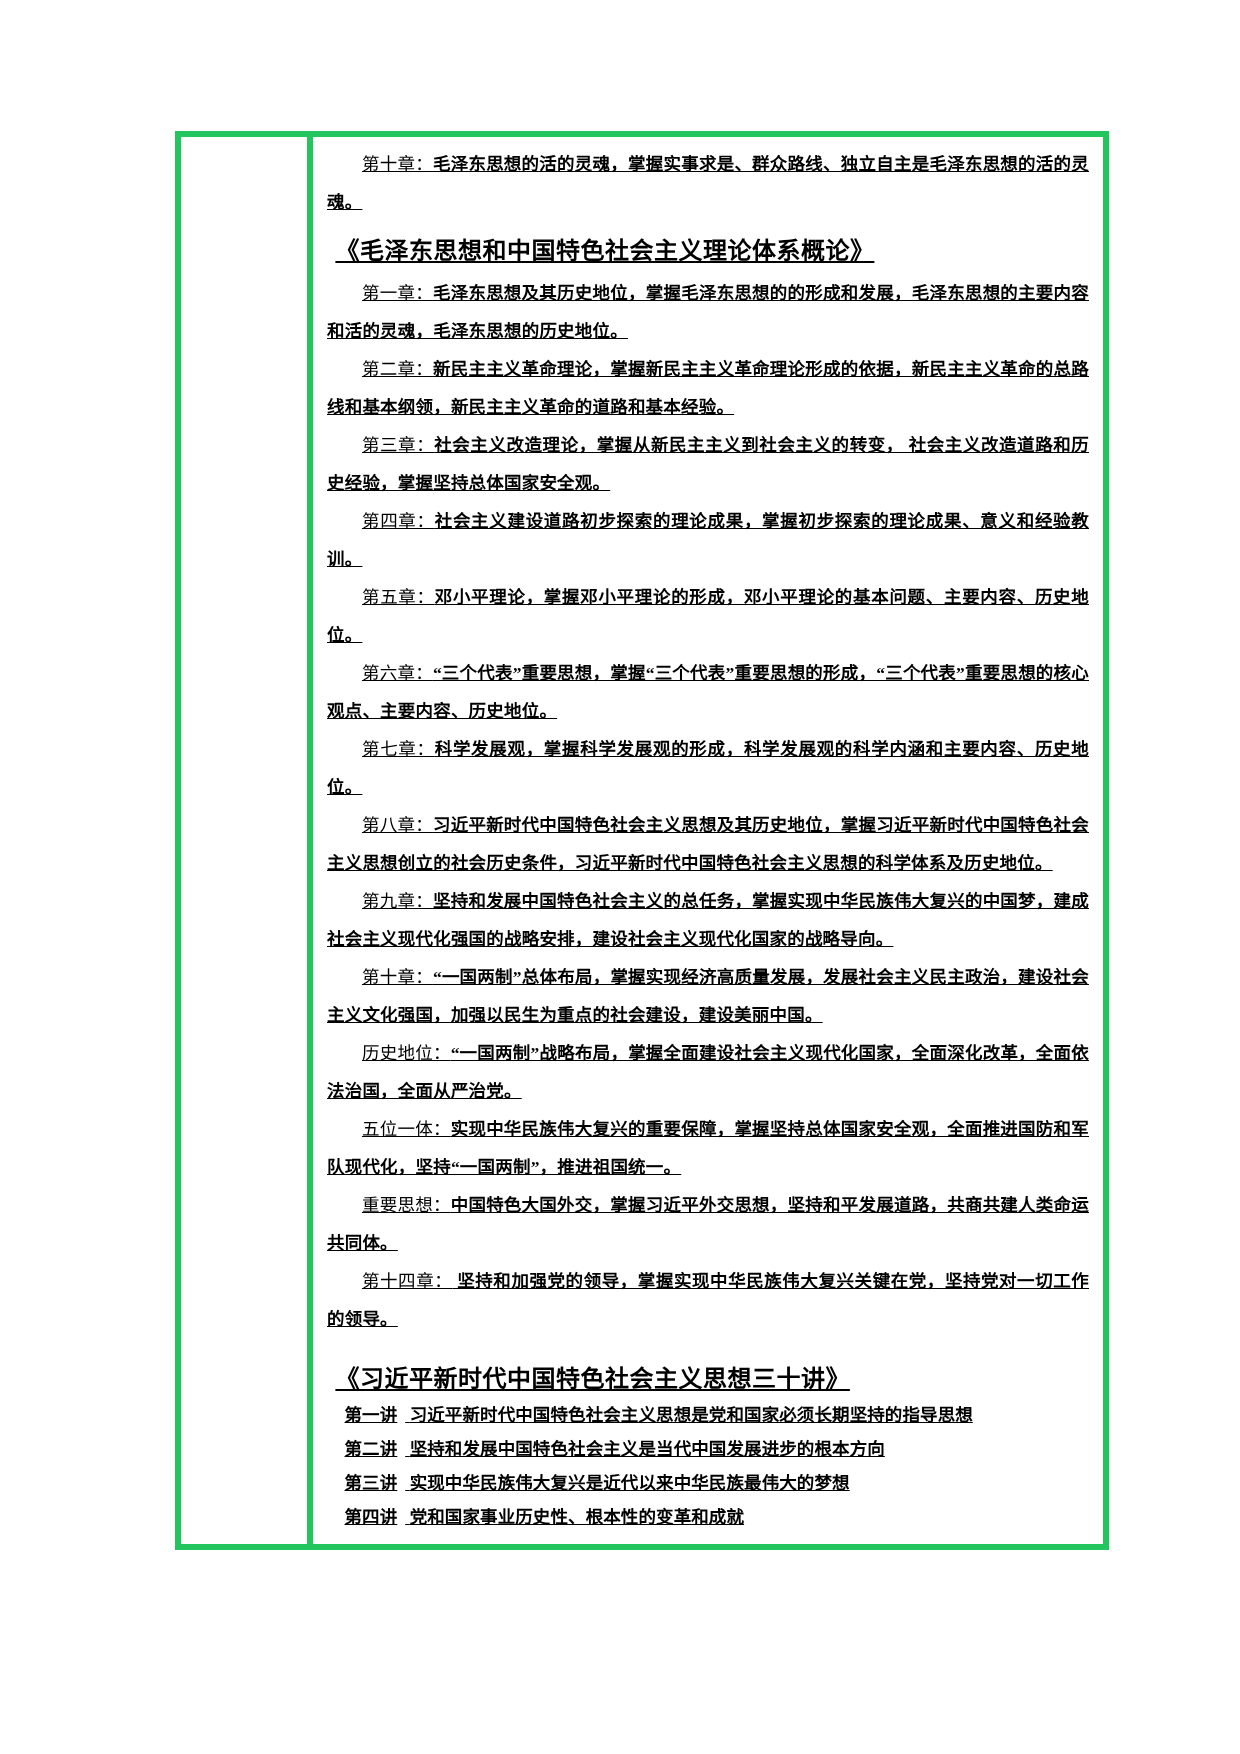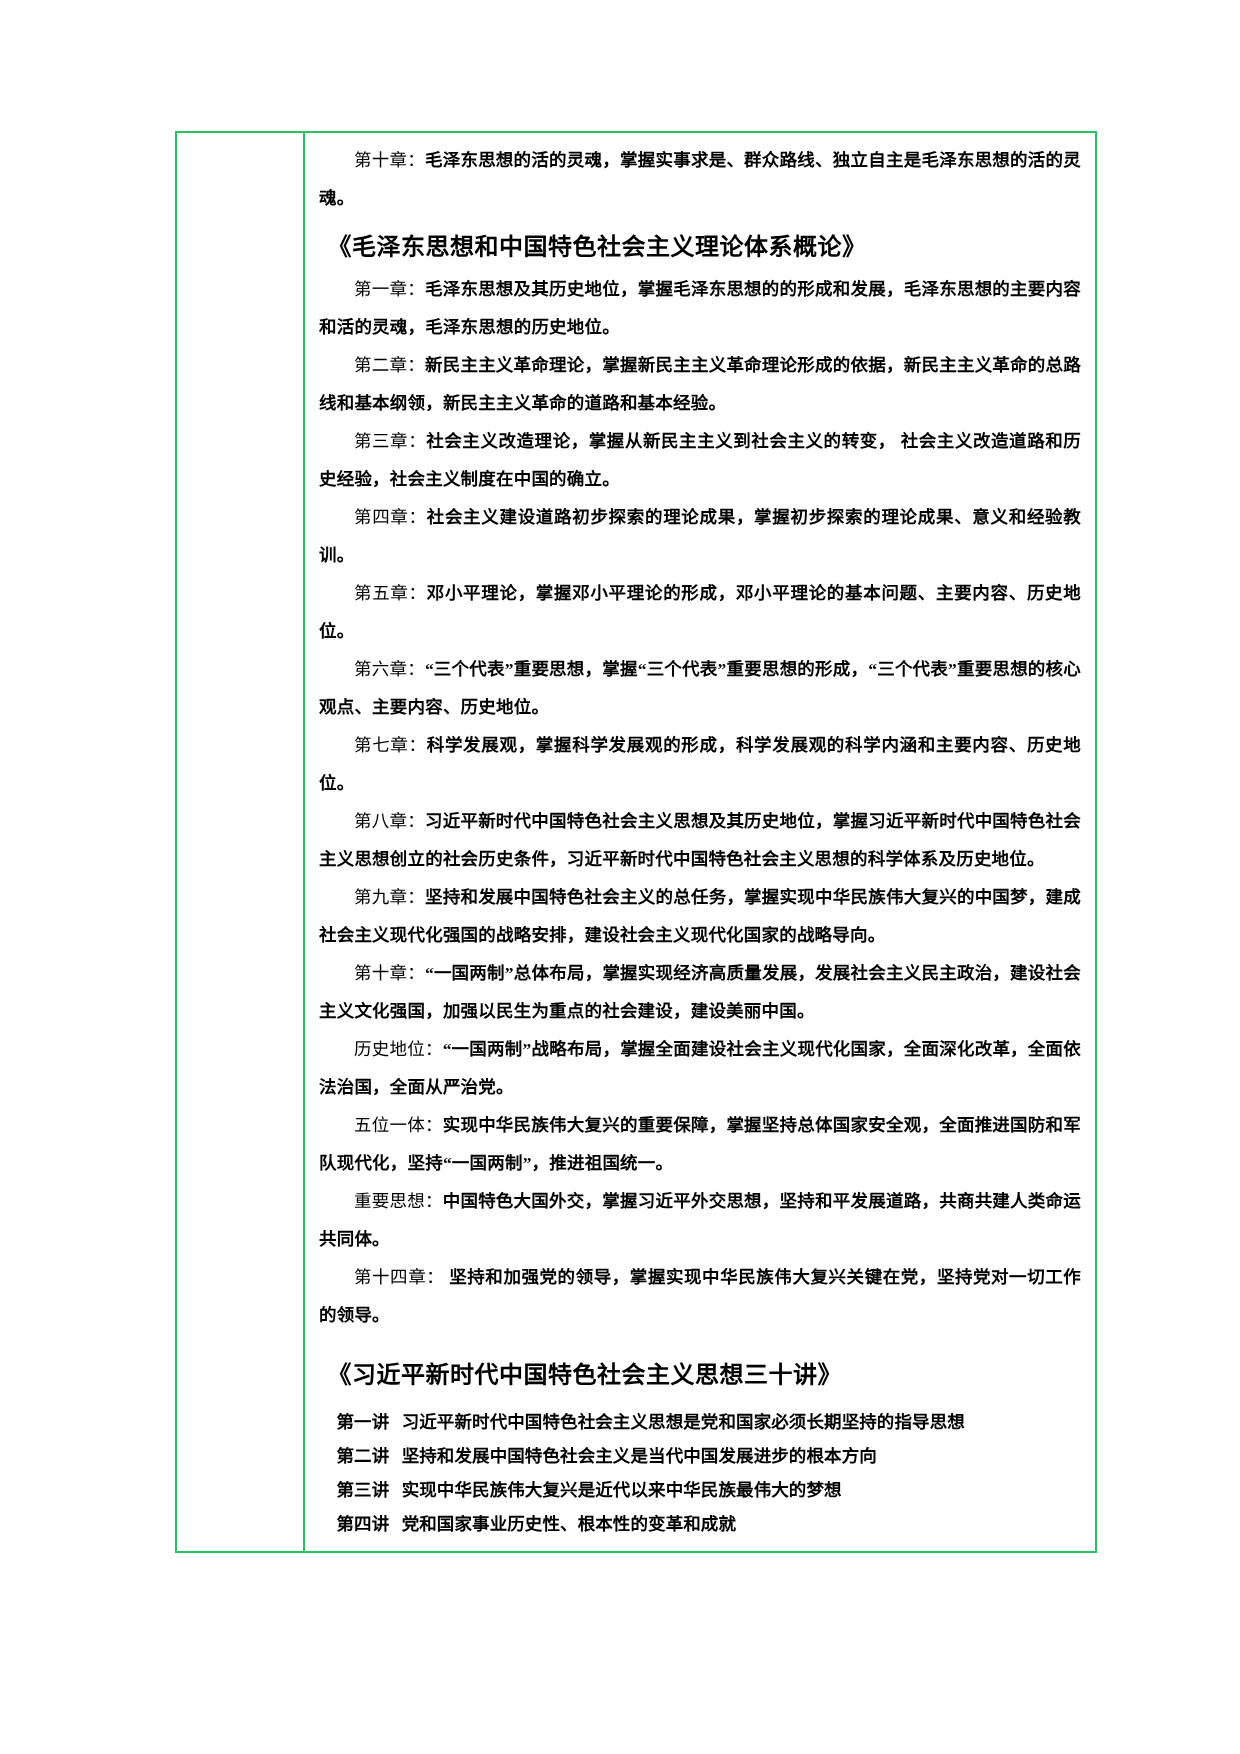--- a/index.html
+++ b/index.html
@@ -25,23 +25,24 @@
   }
   .outline-table {
     position: absolute;
     left: 175px;
     top: 131px;
     width: 890px;
     border-collapse: collapse;
     table-layout: fixed;
   }
   .outline-table td {
-    border: 2px solid #22c55e;
+    border: 6px solid #22c55e;
     vertical-align: top;
     padding: 0;
+    text-decoration: underline;
   }
   td.label-col {
     width: 126px;
   }
   td.content-col {
     width: 762px;
     padding: 8px 14px 10px 14px;
   }
   .content-inner {
     font-size: 17.5px;
@@ -69,21 +70,21 @@
     margin: 13px 0 6px 0;
     padding: 0;
     font-size: 24px;
     font-weight: bold;
     line-height: 34px;
     text-indent: 0.35em;
     letter-spacing: 0.5px;
   }
   h3.book-title.second {
     margin-top: 24px;
-    margin-bottom: 13px;
+    margin-bottom: 2px;
   }
   p.lecture {
     text-indent: 1em;
     font-size: 17.5px;
     line-height: 34px;
     font-weight: bold;
     letter-spacing: 0.1px;
   }
   p.lecture .lec-no {
     margin-right: 0.45em;
@@ -110,21 +111,21 @@
 
             <h3 class="book-title">《毛泽东思想和中国特色社会主义理论体系概论》</h3>
 
             <p class="para">
               <span class="lead">第一章：</span><span class="bold">毛泽东思想及其历史地位，掌握毛泽东思想的的形成和发展，毛泽东思想的主要内容和活的灵魂，毛泽东思想的历史地位。</span>
             </p>
             <p class="para">
               <span class="lead">第二章：</span><span class="bold">新民主主义革命理论，掌握新民主主义革命理论形成的依据，新民主主义革命的总路线和基本纲领，新民主主义革命的道路和基本经验。</span>
             </p>
             <p class="para">
-              <span class="lead">第三章：</span><span class="bold">社会主义改造理论，掌握从新民主主义到社会主义的转变， 社会主义改造道路和历史经验，社会主义制度在中国的确立。</span>
+              <span class="lead">第三章：</span><span class="bold">社会主义改造理论，掌握从新民主主义到社会主义的转变， 社会主义改造道路和历史经验，掌握坚持总体国家安全观。</span>
             </p>
             <p class="para">
               <span class="lead">第四章：</span><span class="bold">社会主义建设道路初步探索的理论成果，掌握初步探索的理论成果、意义和经验教训。</span>
             </p>
             <p class="para">
               <span class="lead">第五章：</span><span class="bold">邓小平理论，掌握邓小平理论的形成，邓小平理论的基本问题、主要内容、历史地位。</span>
             </p>
             <p class="para">
               <span class="lead">第六章：</span><span class="bold">“三个代表”重要思想，掌握“三个代表”重要思想的形成，“三个代表”重要思想的核心观点、主要内容、历史地位。</span>
             </p>

